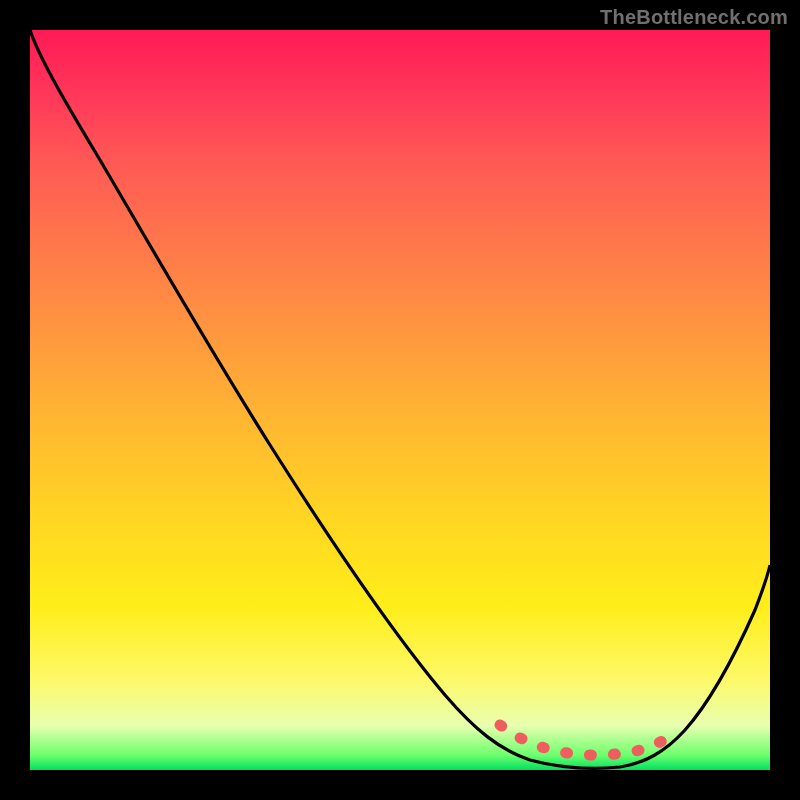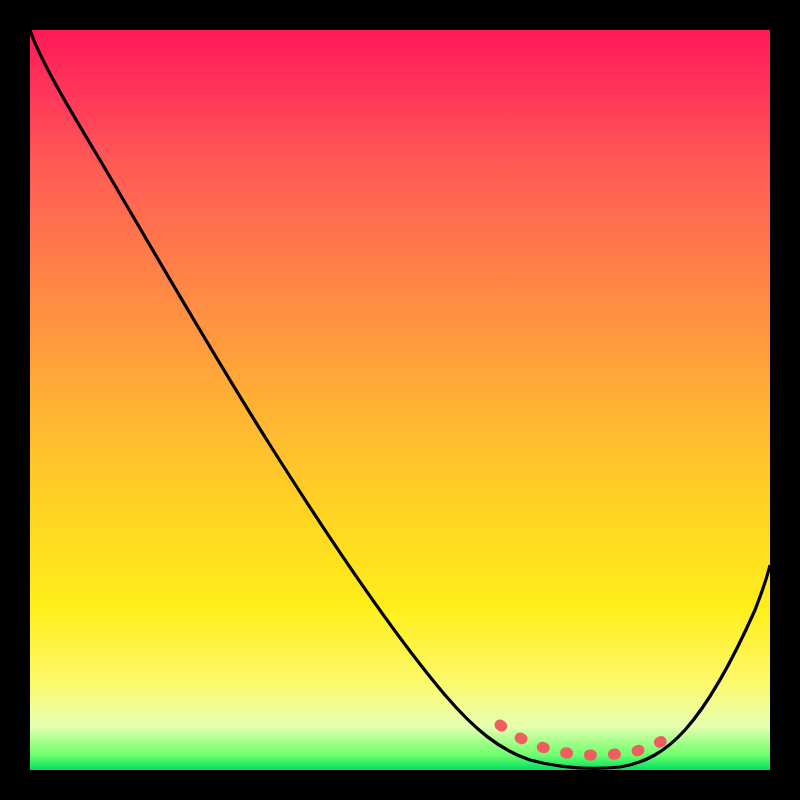--- a/index.html
+++ b/index.html
@@ -67,20 +67,21 @@
   .main-line {
     stroke: #000;
     stroke-width: 3.2;
     fill: none;
   }
 </style>
 </head>
 <body>
 
 <div class="frame">
+  <div class="watermark">TheBottleneck.com</div>
 
   <div class="plot">
     <svg class="curve" viewBox="0 0 740 740">
 
       <path class="dotted-line" d="M 470 695
                L 488 707
                L 508 716
                L 530 722
                L 552 725
                L 575 725

